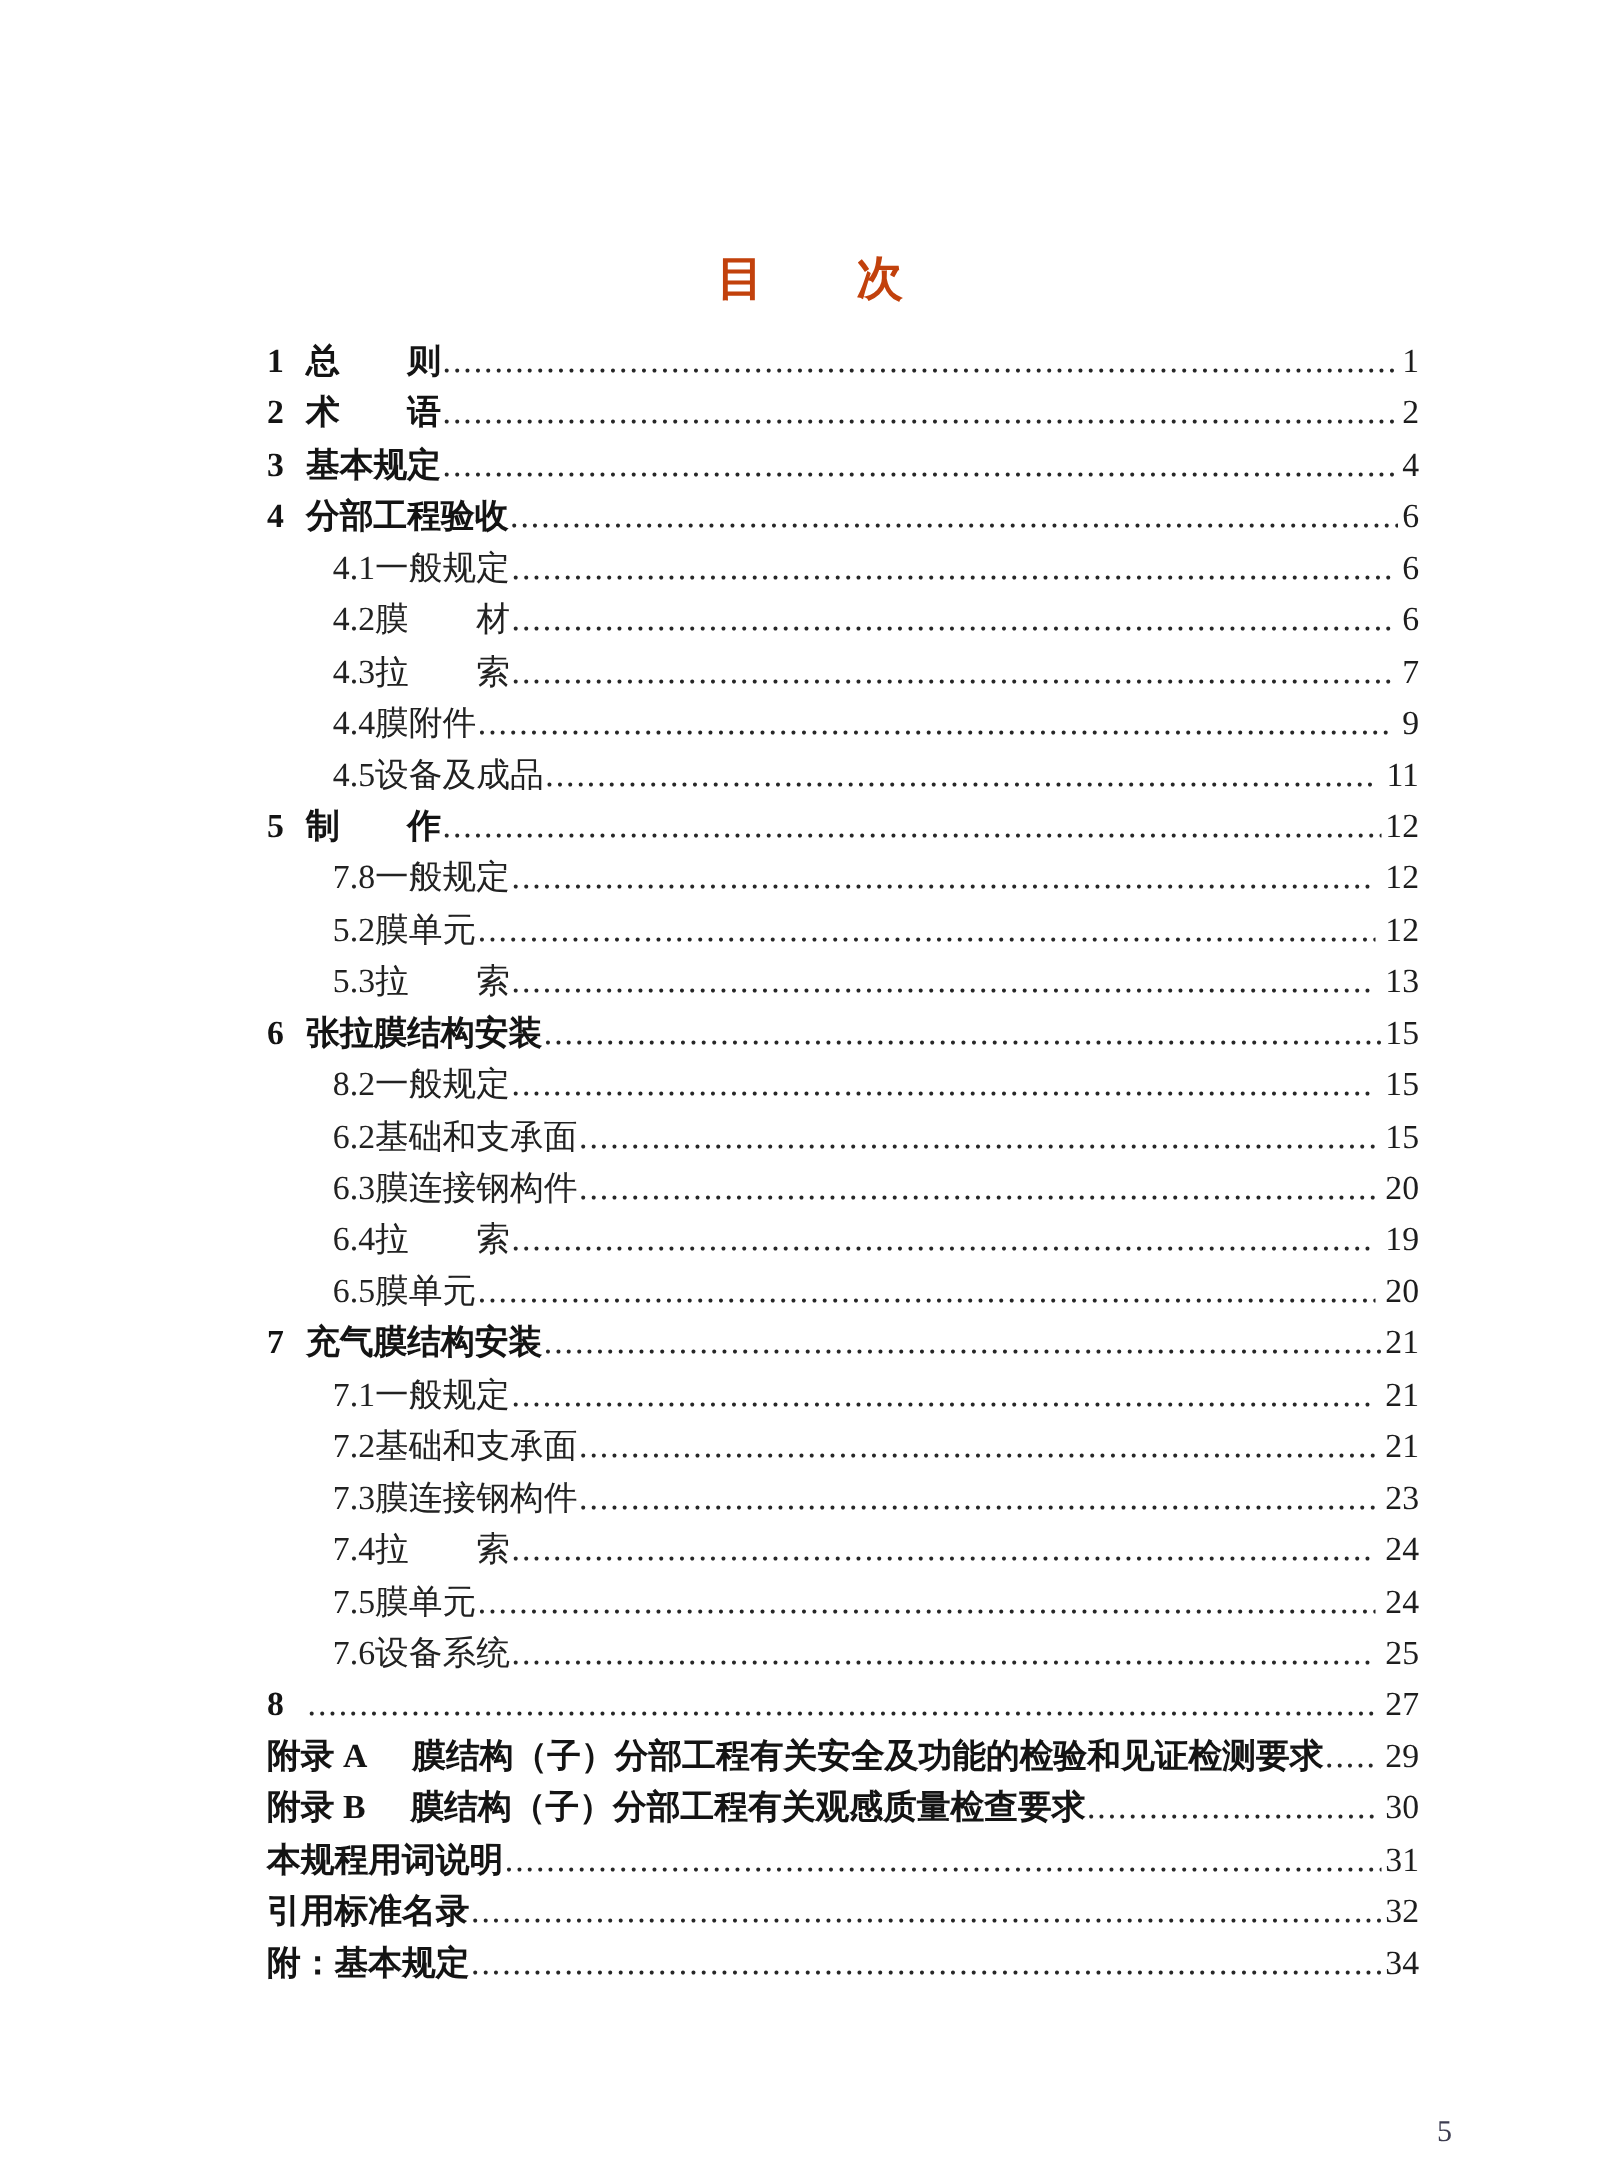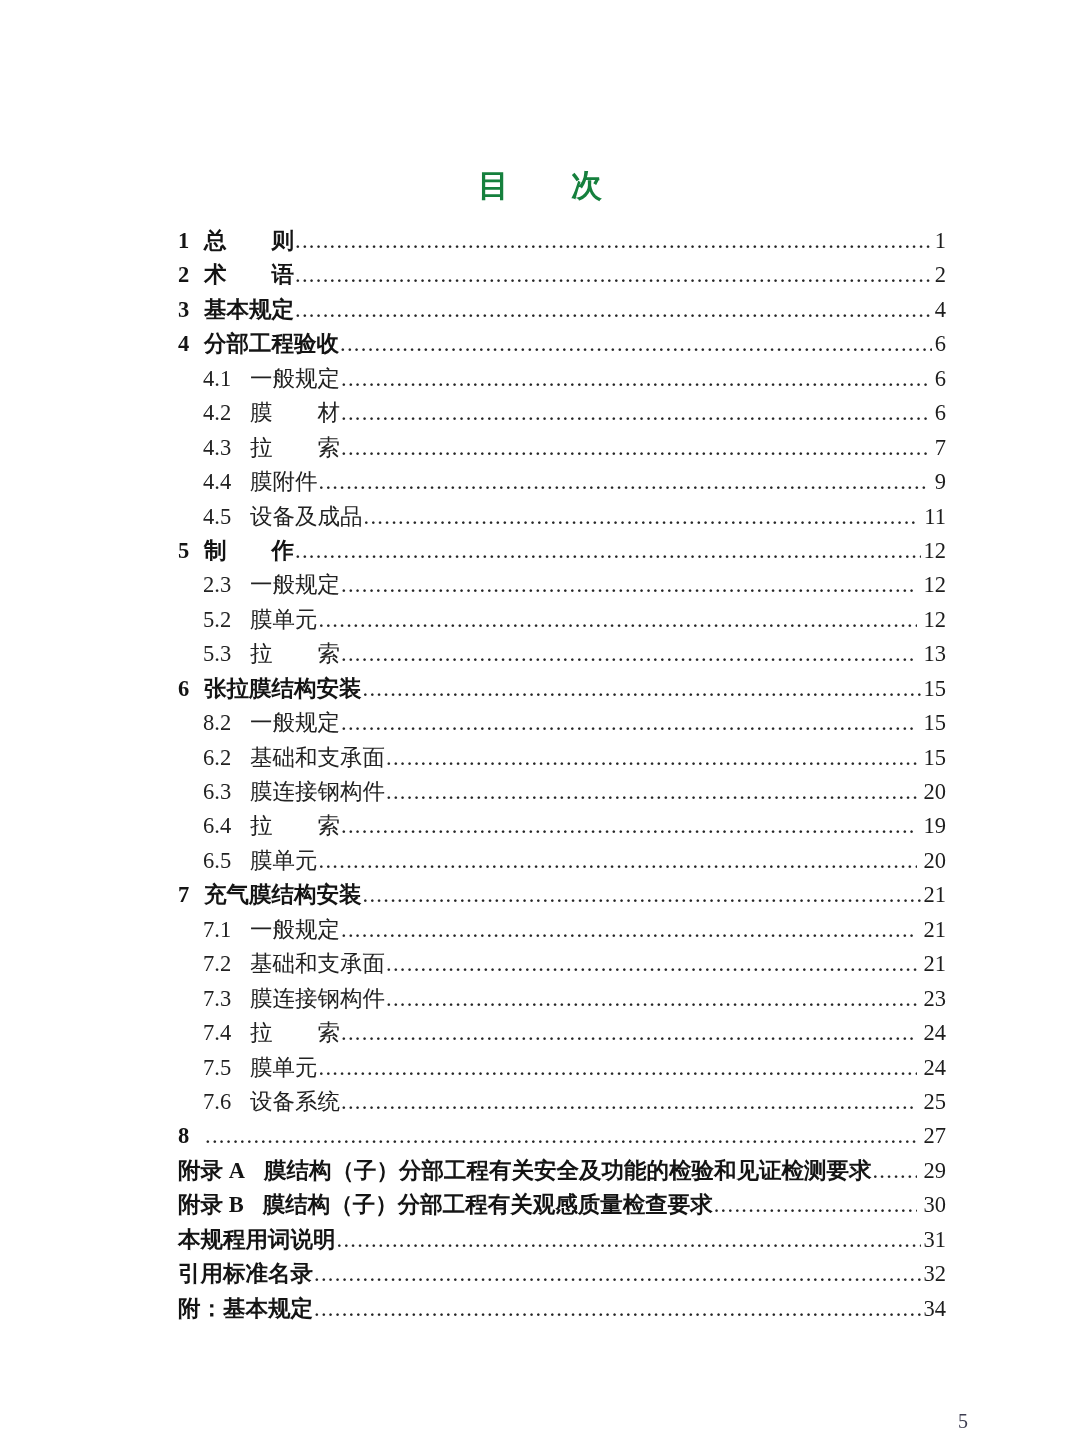--- a/index.html
+++ b/index.html
@@ -13,21 +13,21 @@
     color: #1b1b1b;
   }
   .doc-title {
     position: absolute;
     top: 166px;
     left: 0;
     width: 1080px;
     text-align: center;
     font-size: 31px;
     font-weight: bold;
-    color: #15803d;
+    color: #c2410c;
     line-height: 40px;
     white-space: pre;
   }
   .toc {
     position: absolute;
     top: 224px;
     left: 178px;
     right: 134px;
   }
   .row {
@@ -35,23 +35,23 @@
     align-items: baseline;
     height: 34.45px;
     line-height: 34.45px;
     font-size: 22.5px;
     white-space: nowrap;
   }
   .row.chapter, .row.appendix, .row.back { font-weight: bold; color: #141414; }
   .row.section { font-weight: normal; color: #222; }
   .num { flex: none; white-space: pre; }
   .row.chapter .num { min-width: 26px; }
-  .row.section { padding-left: 25px; }
+  .row.section { padding-left: 25px; text-align: right; }
   .row.section .num { min-width: 47px; }
-  .row.appendix .num { margin-right: 19px; }
+  .row.appendix .num { margin-right: 30px; }
   .label { flex: none; white-space: pre; }
   .dots {
     flex: 1 1 auto;
     overflow: hidden;
     font-weight: normal;
     letter-spacing: 1.3px;
     color: #262626;
     margin-left: 1px;
   }
   .pagenum {
@@ -130,21 +130,21 @@
     <span class="dots">....................................................................................................................................................................................................................................................................</span>
     <span class="pagenum">11</span>
   </div>
     <div class="row chapter">
     <span class="num">5</span>
     <span class="label">制　　作</span>
     <span class="dots">....................................................................................................................................................................................................................................................................</span>
     <span class="pagenum">12</span>
   </div>
     <div class="row section">
-    <span class="num">2.3</span>
+    <span class="num">7.8</span>
     <span class="label">一般规定</span>
     <span class="dots">....................................................................................................................................................................................................................................................................</span>
     <span class="pagenum">12</span>
   </div>
     <div class="row section">
     <span class="num">5.2</span>
     <span class="label">膜单元</span>
     <span class="dots">....................................................................................................................................................................................................................................................................</span>
     <span class="pagenum">12</span>
   </div>

